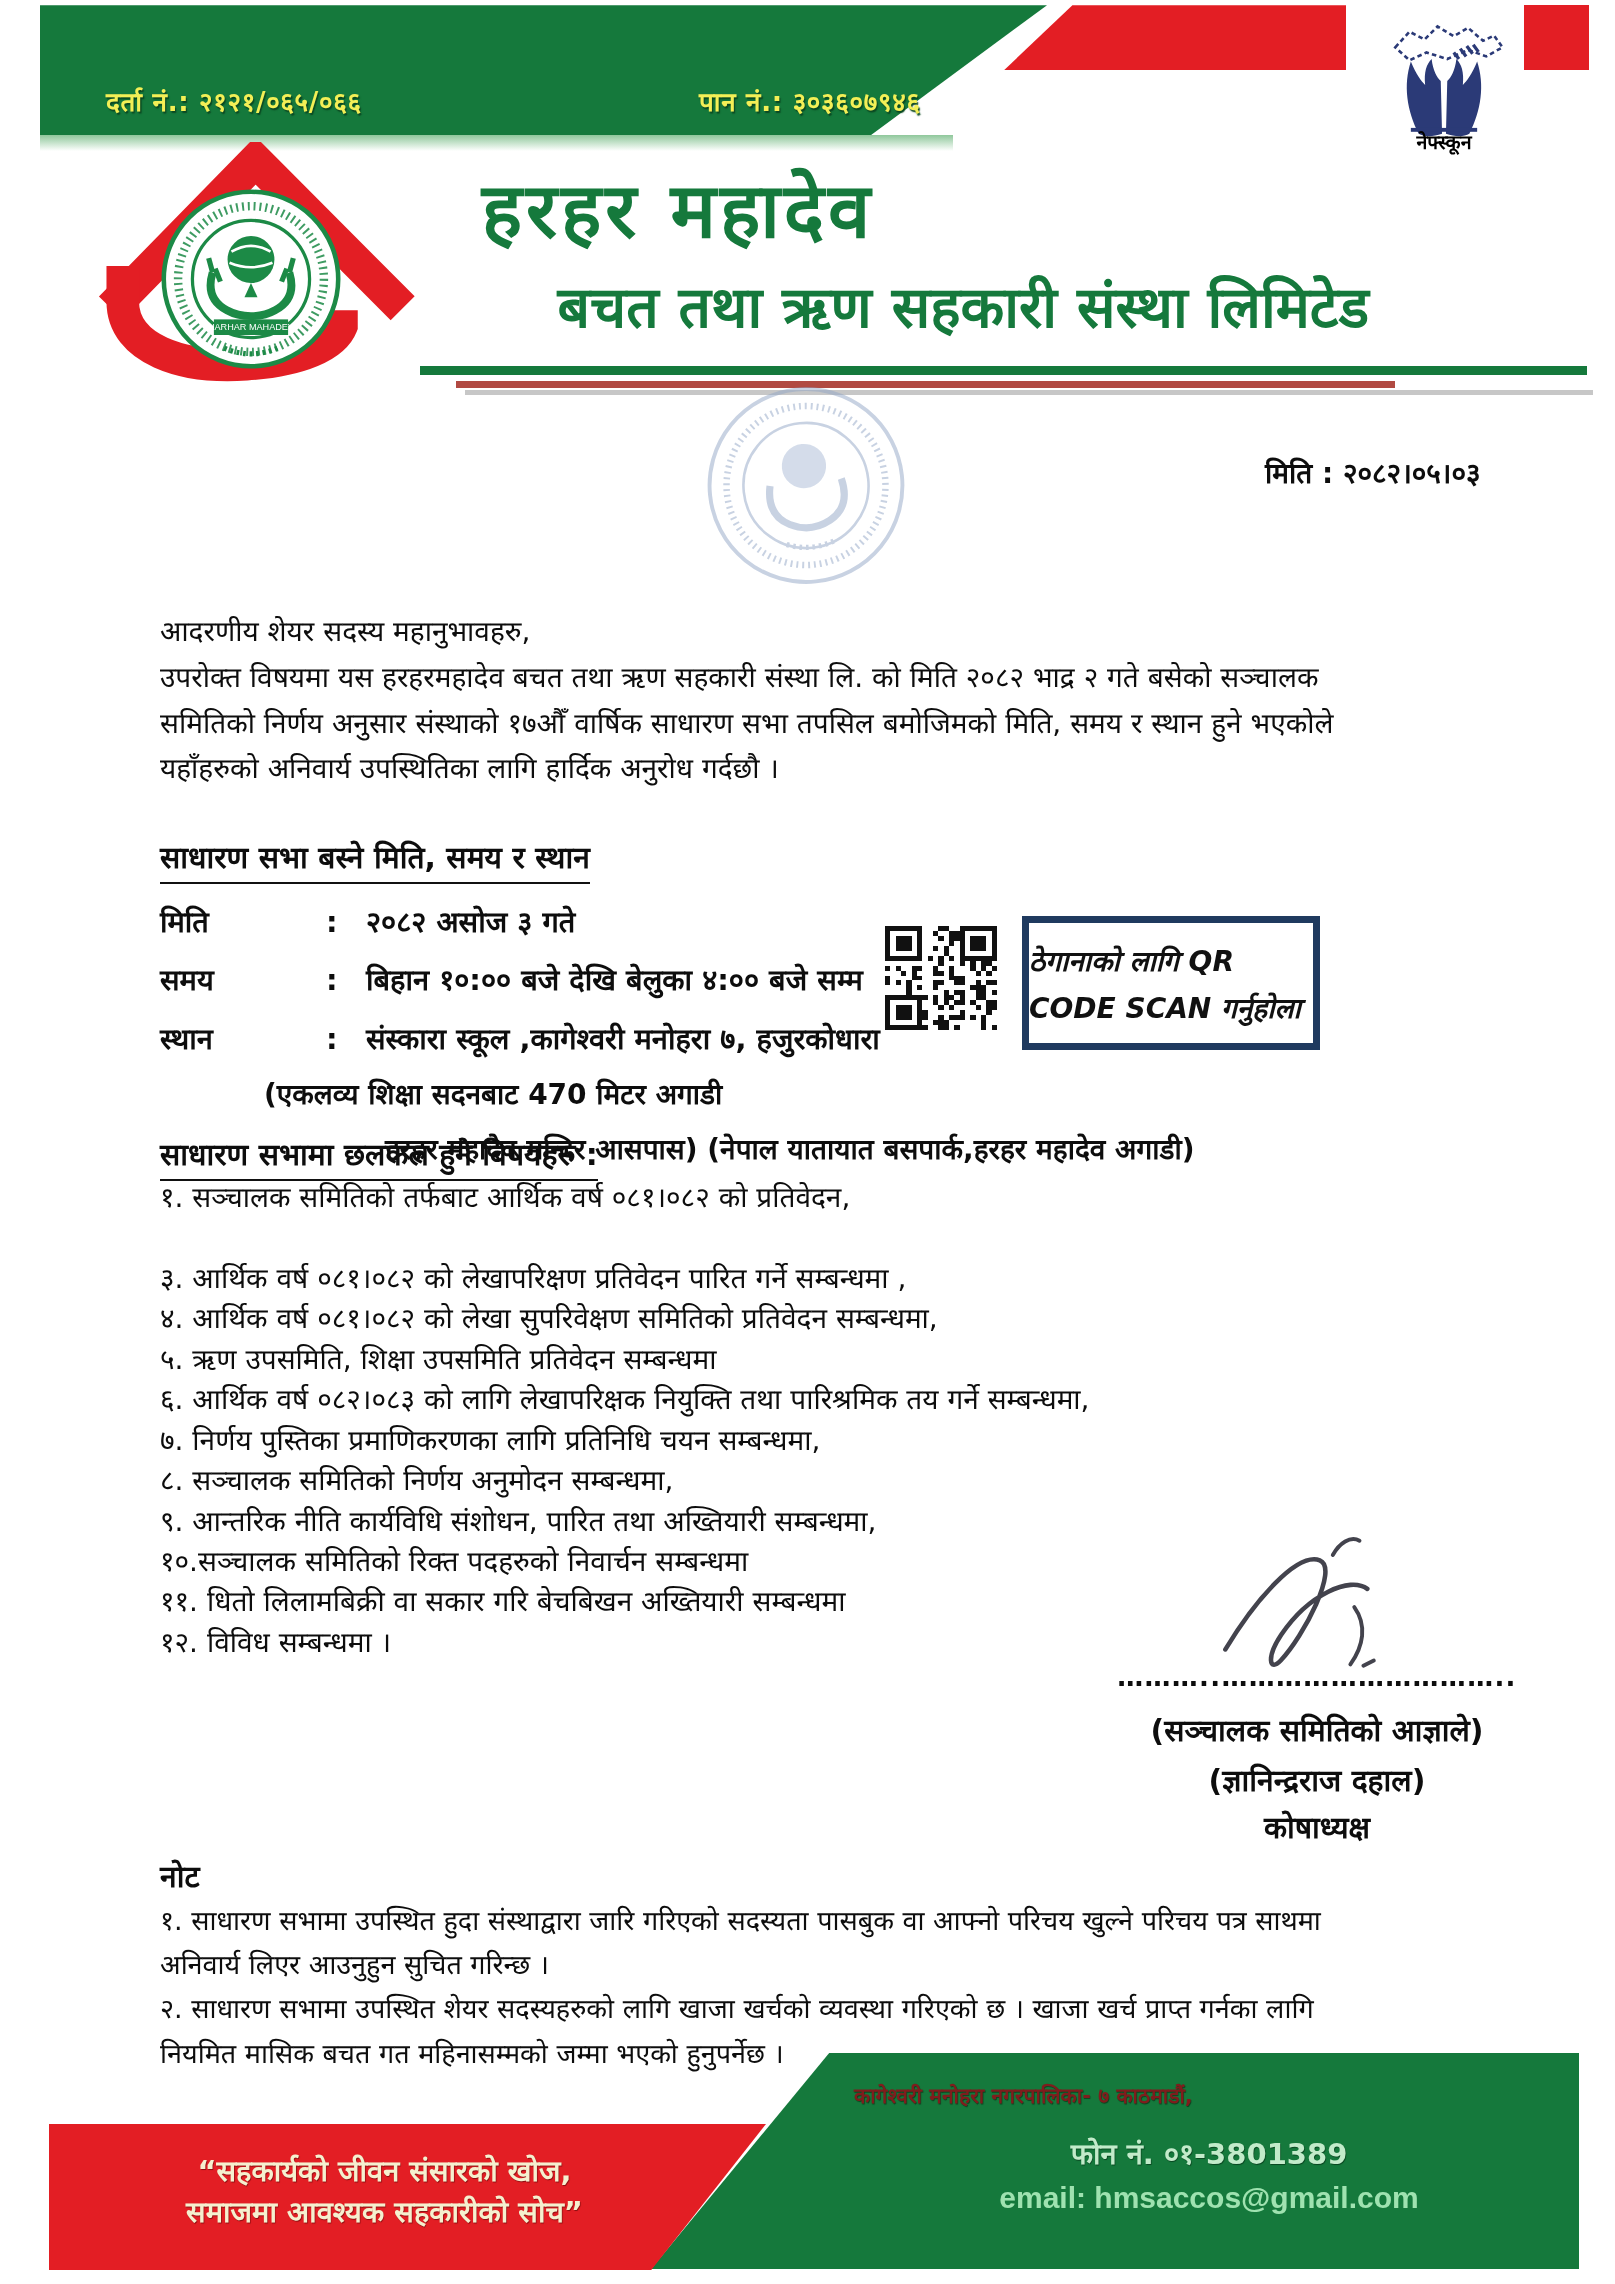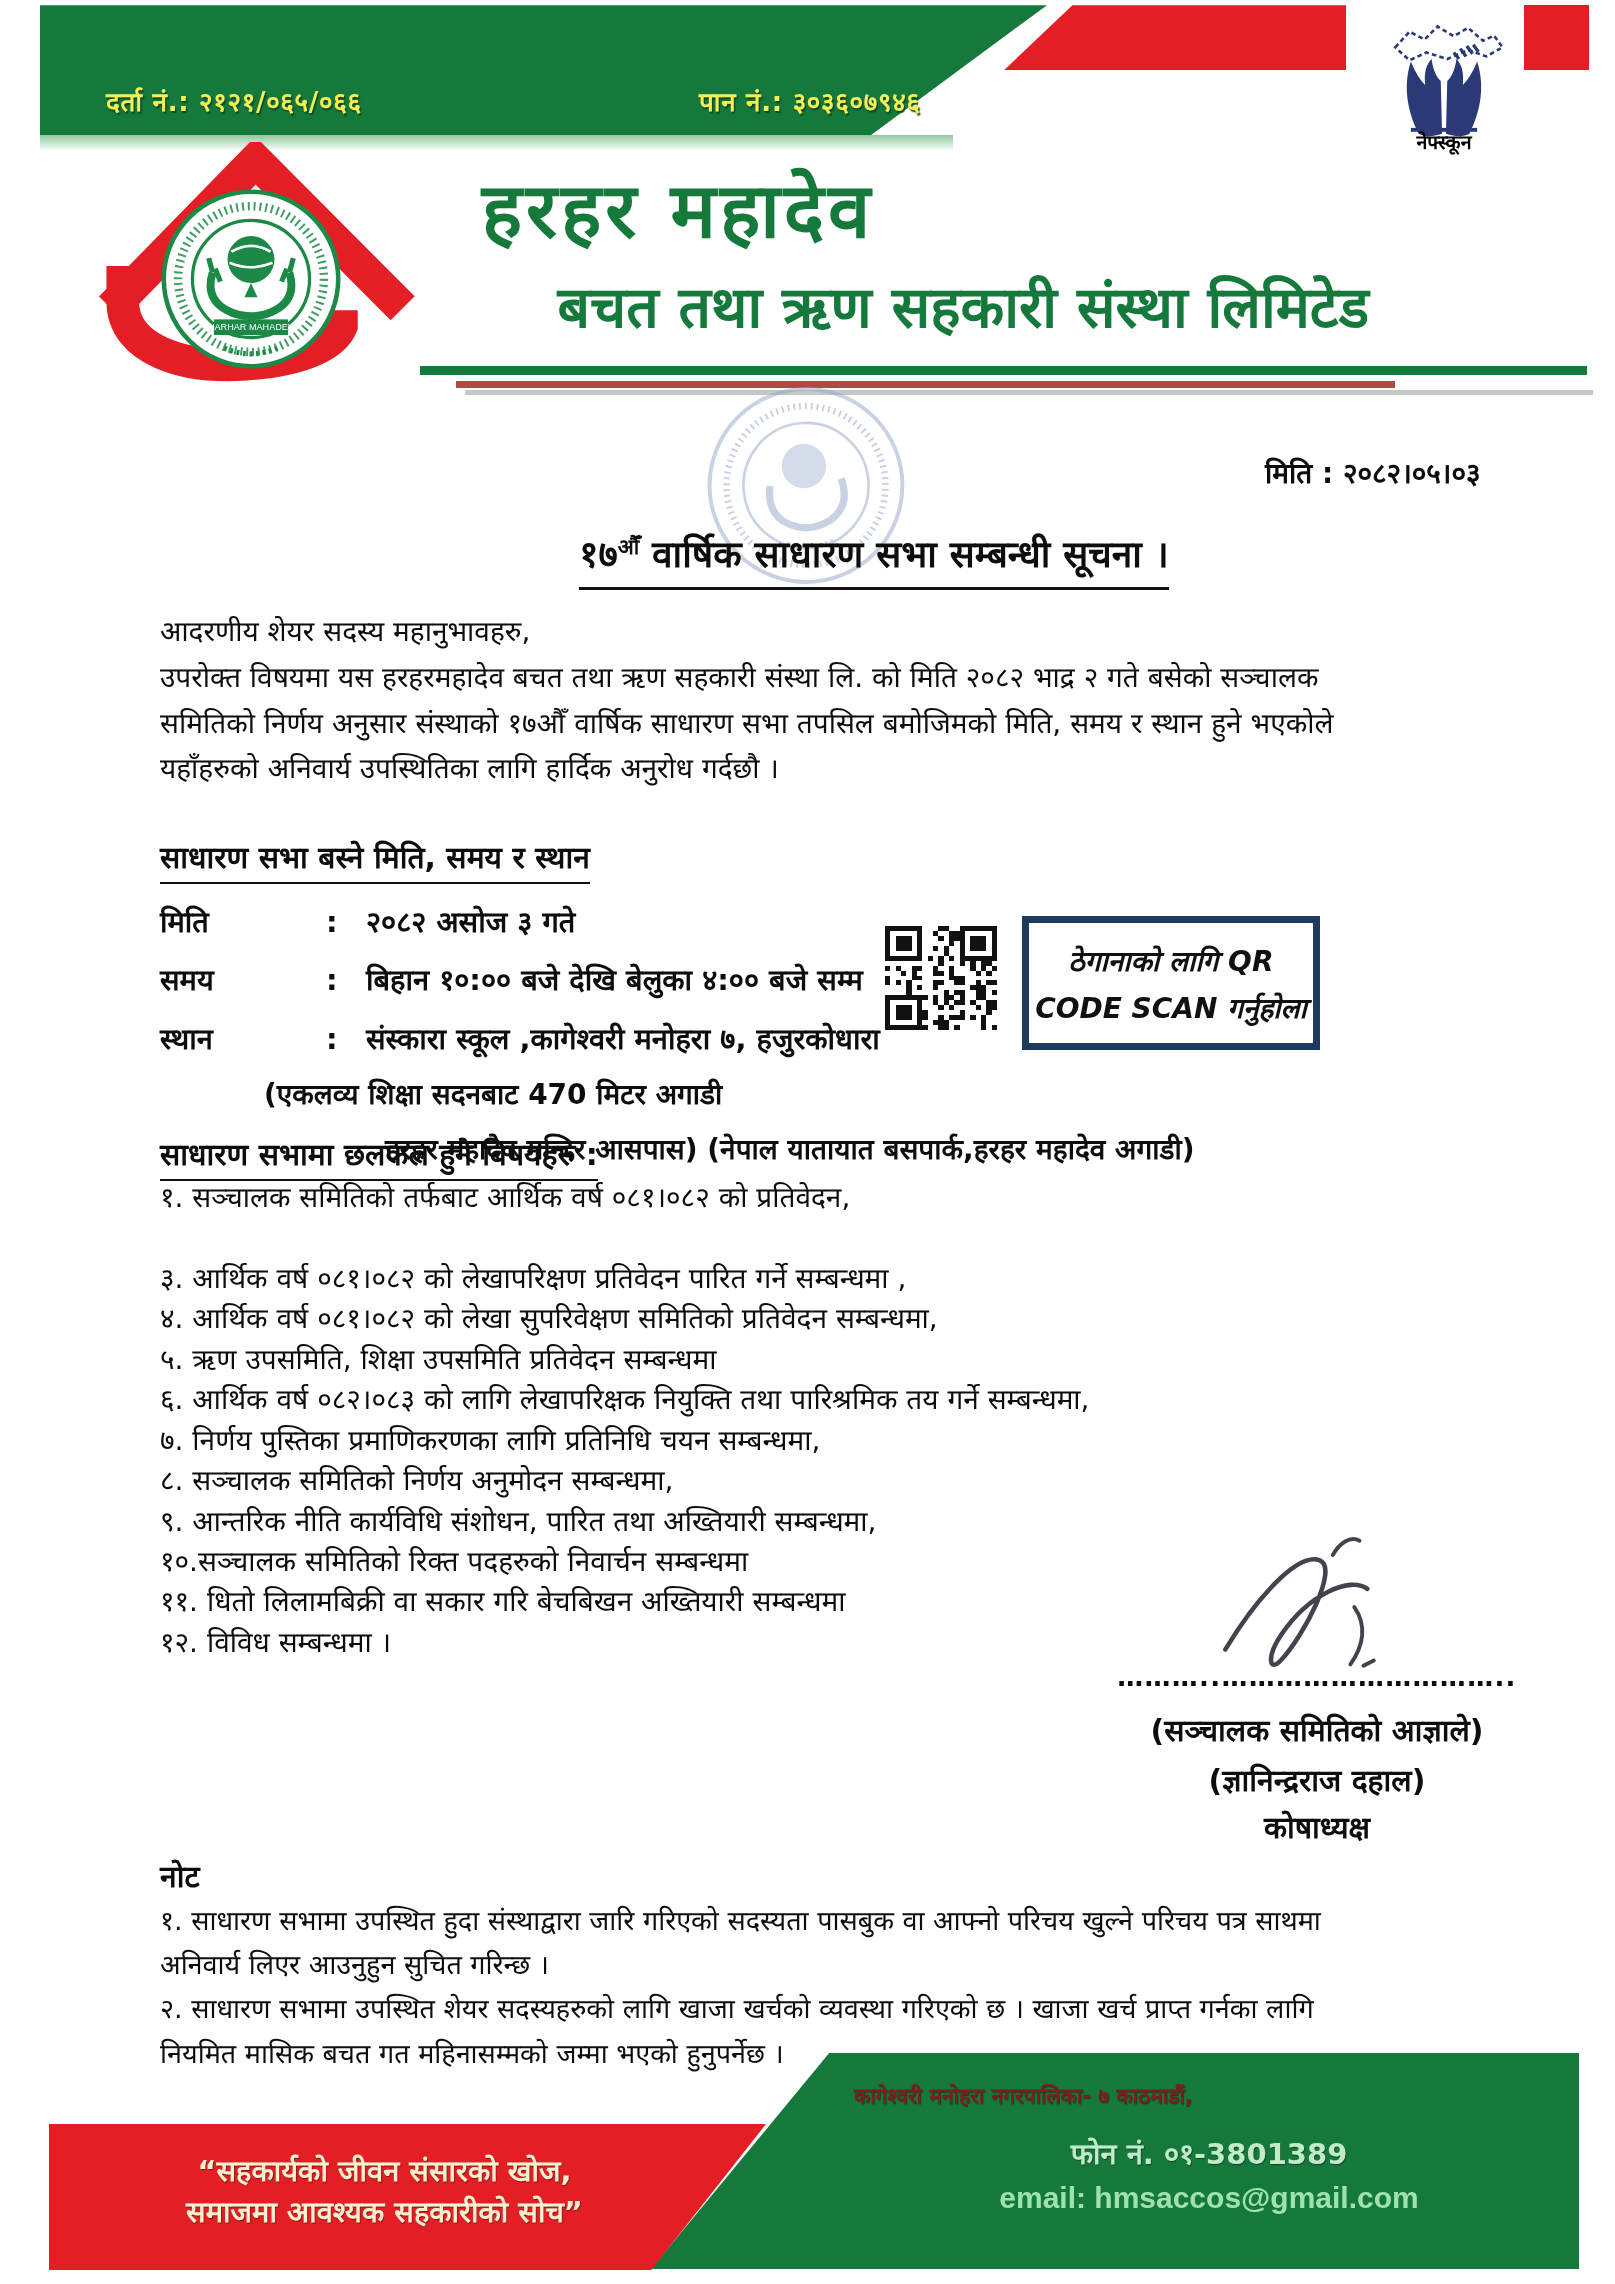--- a/index.html
+++ b/index.html
@@ -53,21 +53,21 @@
   .rlabel{display:inline-block;width:166px;}
   .rcolon{display:inline-block;width:40px;}
   .extra{font-size:28px;font-weight:bold;}
 
   
   .qr{left:885px;top:926px;width:112px;height:104px;display:grid;
     grid-template-columns:repeat(21,1fr);grid-template-rows:repeat(21,1fr);background:#fff;}
   .qr div{background:#fff;} .qr div.on{background:#111;}
   .qr-box{left:1022px;top:916px;width:284px;height:120px;background:#fff;
     border:7.2px solid #1f3a5f;display:flex;flex-direction:column;justify-content:center;
-    align-items:center;gap:9px;}
+    gap:9px;}
   .qr-box .t{font-style:italic;font-size:28px;font-weight:bold;color:#111;
     font-family:"DejaVu Sans","Liberation Sans",sans-serif;}
 
   
   .agenda-item{left:160px;width:1382px;font-size:28px;}
 
   
   .sig-svg{left:1199px;top:1516px;width:196px;height:166px;}
   .sig-dots{left:1102px;top:1662px;width:430px;text-align:center;font-size:26px;
     font-weight:bold;letter-spacing:1.3px;}
@@ -143,23 +143,20 @@
       <circle cx="155" cy="165" r="148" fill="none" stroke="#93a6c6" stroke-width="6"></circle>
       <circle cx="155" cy="165" r="122" fill="none" stroke="#93a6c6" stroke-width="10" stroke-dasharray="3 6"></circle>
       <circle cx="155" cy="165" r="96" fill="none" stroke="#93a6c6" stroke-width="4"></circle>
       <circle cx="155" cy="135" r="34" fill="#aabbd6"></circle>
       <path d="M100,160 q-10,44 24,62 q31,16 62,0 q34,-18 24,-62" fill="none" stroke="#93a6c6" stroke-width="11"></path>
       <path d="M116,252 q39,16 78,0" fill="none" stroke="#93a6c6" stroke-width="8" stroke-dasharray="4 6"></path>
     </svg>
   </div>
 
   <div class="abs date-line">मिति : २०८२।०५।०३</div>
-  <div class="abs notice">
-    <span class="nt-inner"><span>१७</span><sup>औँ</sup><span> वार्षिक साधारण सभा सम्बन्धी सूचना ।</span></span>
-  </div>
 
   <div class="abs pline" style="top:611px">आदरणीय शेयर सदस्य महानुभावहरु,</div>
   <div class="abs pline" style="top:657px">उपरोक्त विषयमा यस हरहरमहादेव बचत तथा ऋण सहकारी संस्था लि. को मिति २०८२ भाद्र २ गते बसेको सञ्चालक</div>
   <div class="abs pline" style="top:703px">समितिको निर्णय अनुसार संस्थाको १७औँ वार्षिक साधारण सभा तपसिल बमोजिमको मिति, समय र स्थान हुने भएकोले</div>
   <div class="abs pline" style="top:748px">यहाँहरुको अनिवार्य उपस्थितिका लागि हार्दिक अनुरोध गर्दछौ ।</div>
 
   <div class="abs sec-head" style="top:836px">
     <span class="u">साधारण सभा बस्ने मिति, समय र स्थान</span>
   </div>
   <div class="abs row" style="top:901px">

